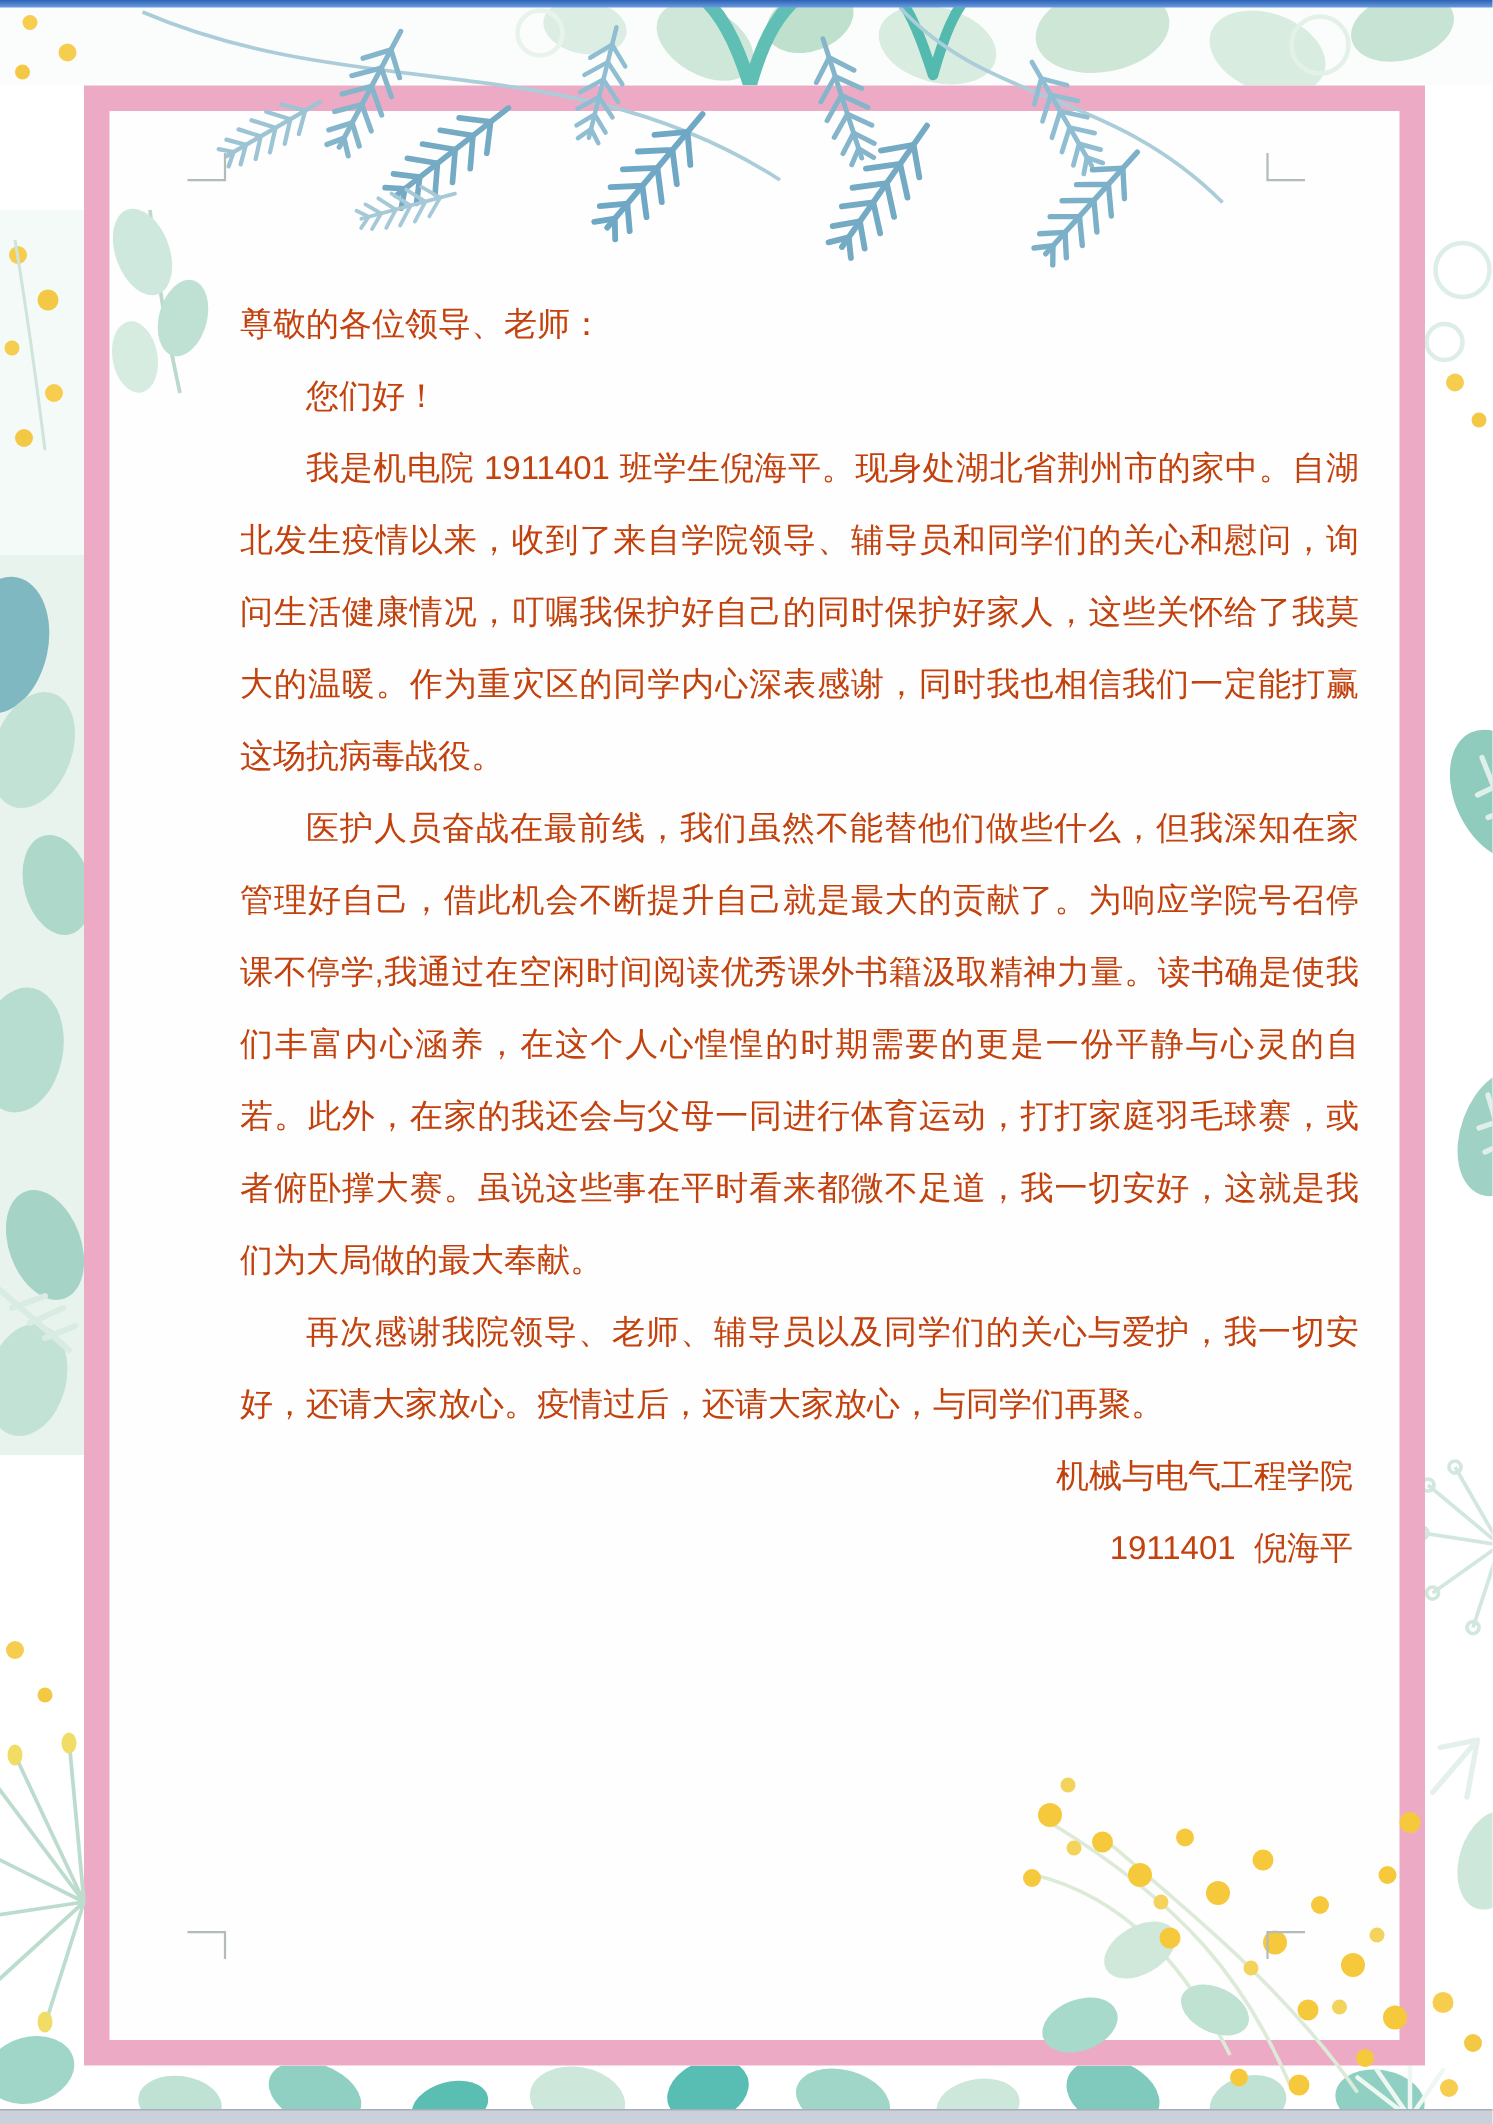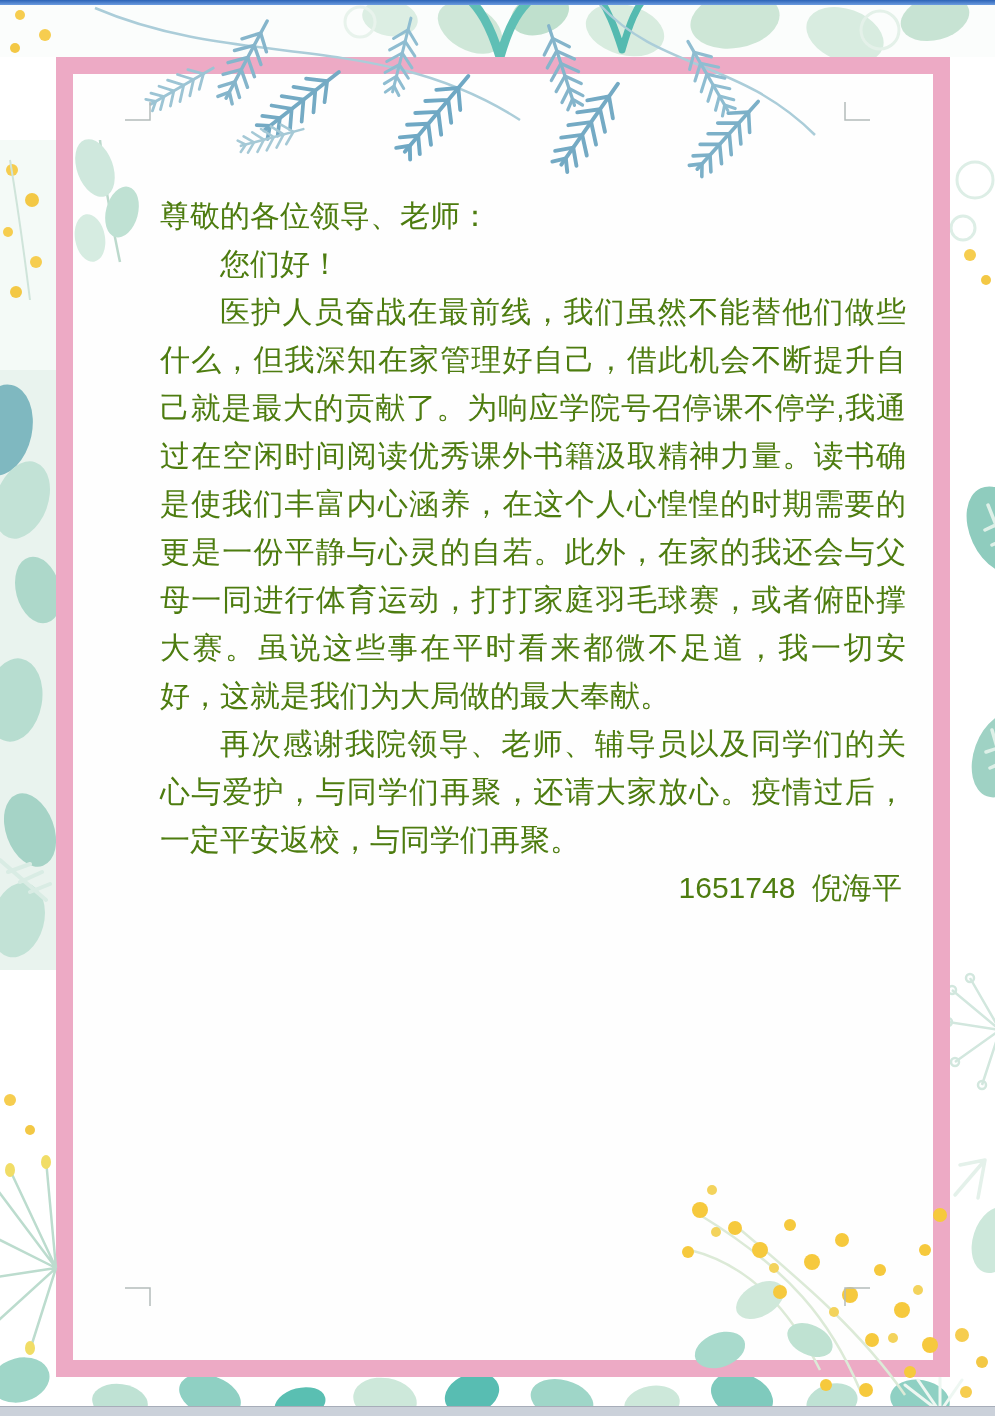--- a/index.html
+++ b/index.html
@@ -11,21 +11,21 @@
   svg.layer{position:absolute;left:0;top:0;pointer-events:none;}
   #bg-florals{z-index:1;}
   .pink-frame{
     position:absolute;left:56px;top:57px;width:894px;height:1320px;
     box-sizing:border-box;border:17px solid #edaac5;background:#fefefe;
     z-index:2;
   }
   #fg-florals{z-index:3;}
   .letter{
     position:absolute;left:160px;top:192px;width:746px;z-index:5;
-    font-size:30px;line-height:48px;color:#4d7c0f;
+    font-size:22px;line-height:48px;color:#c2410c;
     text-align:justify;letter-spacing:0;
   }
   .letter p{margin:0;padding:0;}
   .letter p.indent{text-indent:2em;}
   .letter p.sig{text-align:right;padding-right:4px;white-space:pre;}
   .chrome-top{
     position:absolute;left:0;top:0;width:995px;height:5px;z-index:10;
     background:linear-gradient(#2c63b6,#6c9ce0);
   }
   .chrome-bottom{
@@ -210,19 +210,21 @@
     <path d="M125 120 L150 120 L150 102"></path>
     <path d="M870 120 L845 120 L845 102"></path>
     <path d="M125 1288 L150 1288 L150 1306"></path>
     <path d="M870 1288 L845 1288 L845 1306"></path>
   </g>
 </svg>
 
 <div class="letter">
   <p>尊敬的各位领导、老师：</p>
   <p class="indent">您们好！</p>
+  <p class="indent">我是机电院 1911401 班学生倪海平。现身处湖北省荆州市的家中。自湖北发生疫情以来，收到了来自学院领导、辅导员和同学们的关心和慰问，询问生活健康情况，叮嘱我保护好自己的同时保护好家人，这些关怀给了我莫大的温暖。作为重灾区的同学内心深表感谢，同时我也相信我们一定能打赢这场抗病毒战役。</p>
   <p class="indent">医护人员奋战在最前线，我们虽然不能替他们做些什么，但我深知在家管理好自己，借此机会不断提升自己就是最大的贡献了。为响应学院号召停课不停学,我通过在空闲时间阅读优秀课外书籍汲取精神力量。读书确是使我们丰富内心涵养，在这个人心惶惶的时期需要的更是一份平静与心灵的自若。此外，在家的我还会与父母一同进行体育运动，打打家庭羽毛球赛，或者俯卧撑大赛。虽说这些事在平时看来都微不足道，我一切安好，这就是我们为大局做的最大奉献。</p>
-  <p class="indent">再次感谢我院领导、老师、辅导员以及同学们的关心与爱护，与同学们再聚，还请大家放心。疫情过后，一定平安返校，与同学们再聚。</p>
-  <p class="sig">1651748  倪海平</p>
+  <p class="indent">再次感谢我院领导、老师、辅导员以及同学们的关心与爱护，我一切安好，还请大家放心。疫情过后，还请大家放心，与同学们再聚。</p>
+  <p class="sig">机械与电气工程学院</p>
+  <p class="sig">1911401  倪海平</p>
 </div>
 
 <div class="chrome-top"></div>
 <div class="chrome-bottom"></div>
 
 </body></html>

